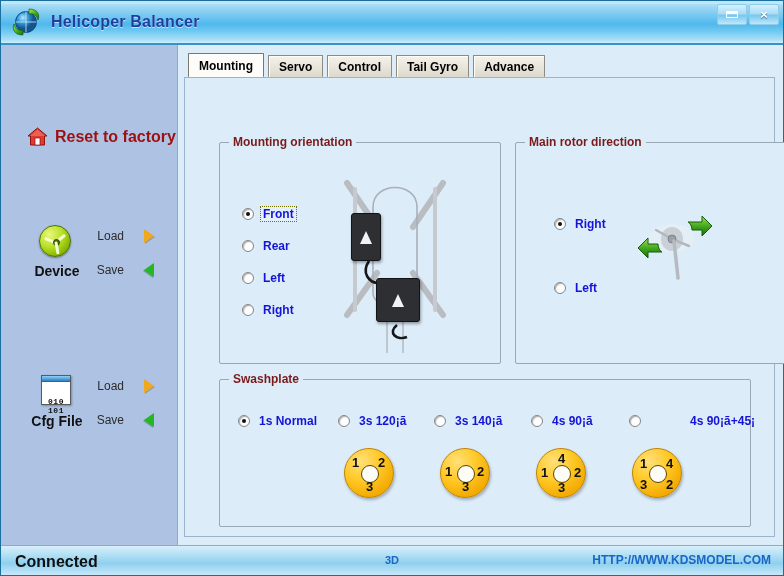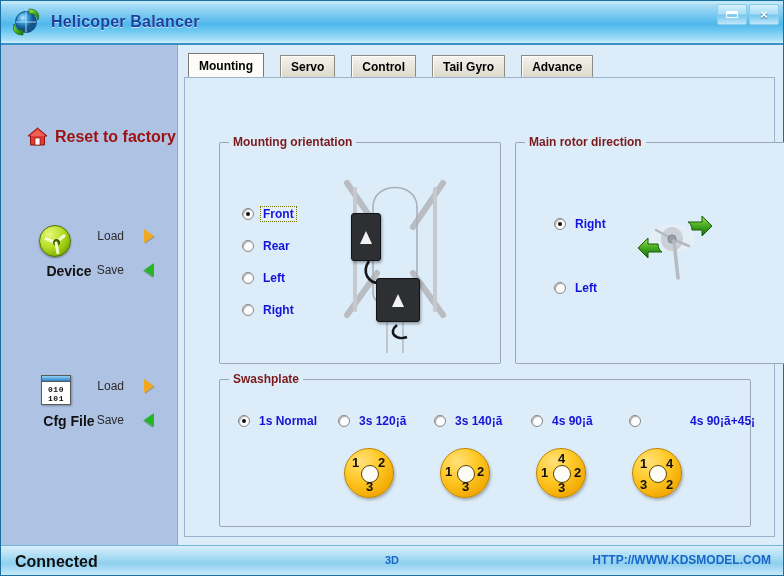--- a/index.html
+++ b/index.html
@@ -86,21 +86,21 @@
     font-size: 16px; font-weight: bold; color: #9e1010;
   }
   .icon-home { width: 21px; height: 20px; position: relative; flex:0 0 21px;}
 
   .tool-block { position: absolute; left: 0; width: 177px; }
   .tool-block .ico-wrap {
     position: absolute; left: 38px; top: 0;
     width: 36px; height: 34px;
   }
   .tool-block .big-label {
-    position: absolute; left: 30px; top: 38px; width: 76px;
+    position: absolute; left: 18px; top: 38px; width: 76px;
     text-align: center;
     font-size: 14px; font-weight: bold; color: #111;
   }
   .tool-block .act {
     position: absolute; right: 24px;
     display: flex; align-items: center; gap: 20px;
     cursor: pointer;
   }
   .tool-block .act-label {
     font-size: 12px; color: #2b2b2b;
@@ -147,31 +147,31 @@
   }
   .ico-cfg .bar {
     position:absolute; left:0; right:0; top:0; height:6px;
     background: linear-gradient(to bottom,#8fd0f5,#2b7fc4);
     border-bottom:1px solid #5a5a5a;
   }
   .ico-cfg .bits {
     position:absolute; left:0; right:0; top:7px; bottom:0;
     font-family: "Liberation Mono", monospace;
     font-size: 8px; line-height: 9px; font-weight: bold;
-    color:#111; text-align:center; padding-top:2px; letter-spacing:.5px;
+    color:#111; text-align:center; padding-top:14px; letter-spacing:.5px;
   }
 
   
   .main {
     flex: 1 1 auto; position: relative;
     background: #dcecf9;
     padding: 8px 8px 0 6px;
   }
   .tabstrip {
-    display: flex; align-items: flex-end; gap: 16px;
+    display: flex; align-items: flex-end; gap: 4px;
     height: 24px; padding-left: 4px;
   }
   .tab {
     height: 22px; padding: 0 10px;
     display: flex; align-items: center;
     font-size: 12px; font-weight: bold; color: #000;
     background: linear-gradient(to bottom,#f4f2ec,#ddd9cc);
     border: 1px solid #8c8a82;
     border-bottom: none;
     border-radius: 1px;

